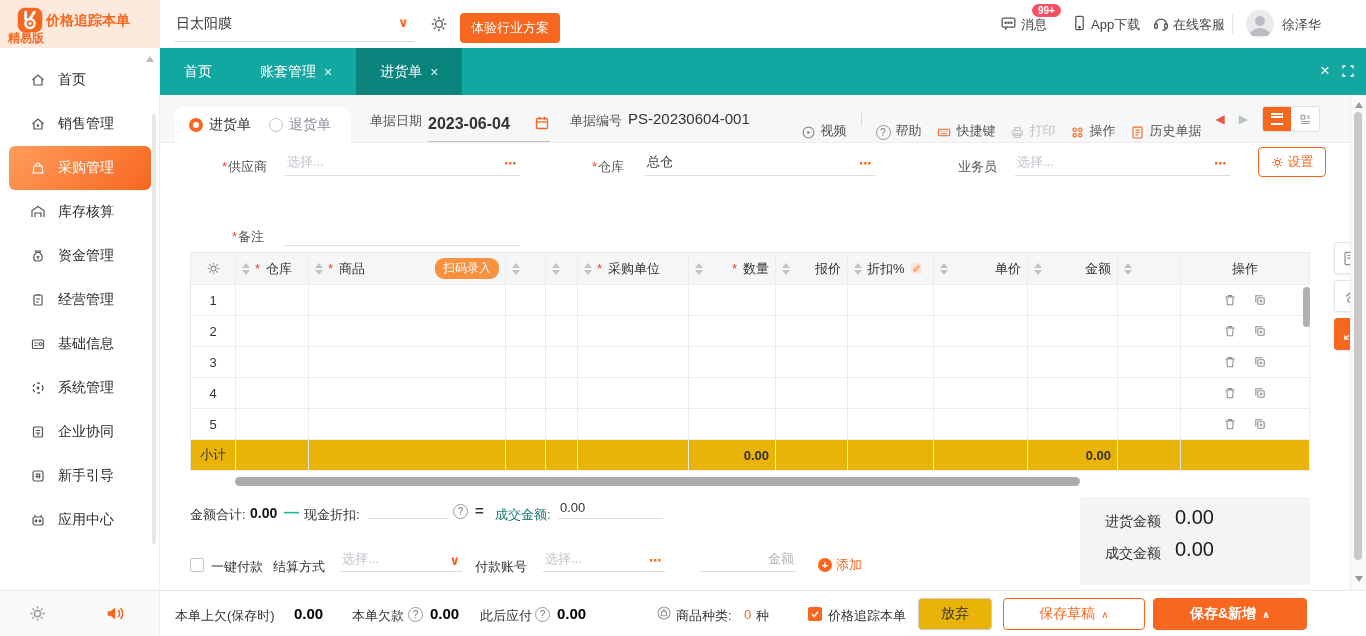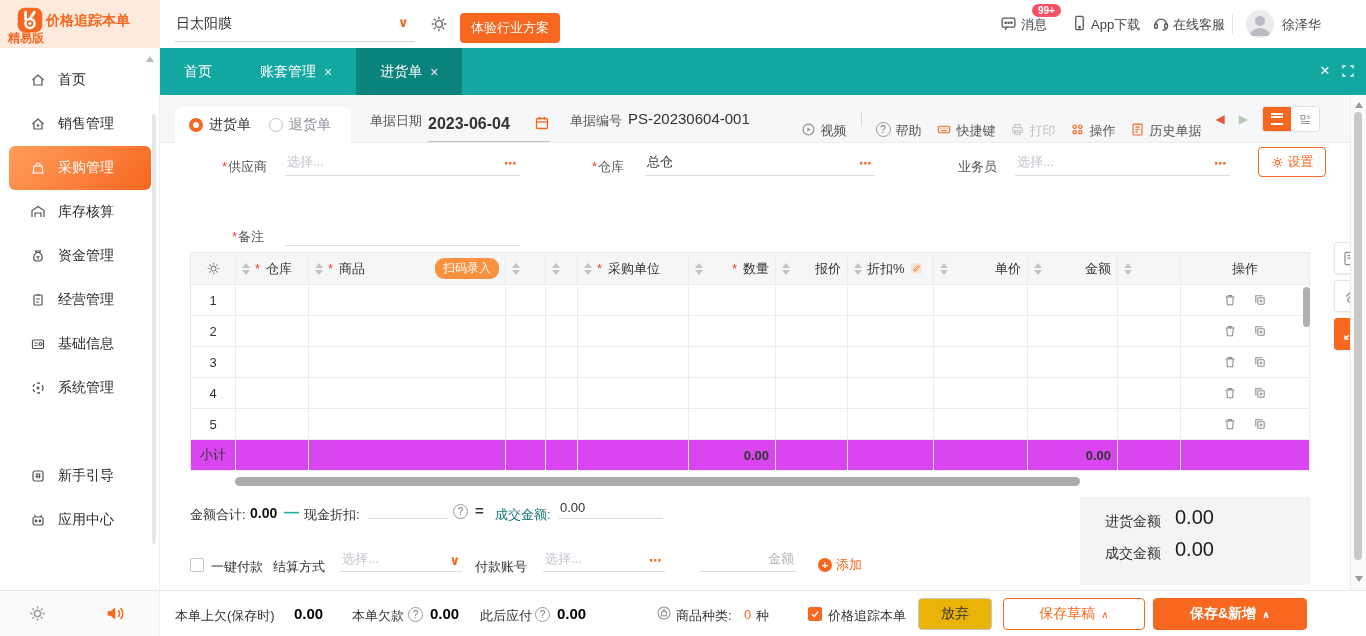--- a/index.html
+++ b/index.html
@@ -50,21 +50,21 @@
   .rdot.on{border:4px solid #f7671f;background:#fff;}
   .rdot.off{border:1px solid #c0c4cc;background:#fff;}
   .radio.off-lbl{color:#8a8f99;}
   .lbl{font-size:13px;color:#555;}
   .star{color:#f04134;margin-right:1px;}
   .date-field{left:220px;top:20px;width:122px;height:26px;border-bottom:1px solid #c4c4c4;
               display:flex;align-items:flex-start;justify-content:space-between;cursor:text;}
   .date-val{font-size:16px;font-weight:bold;color:#333;}
   .doc-no{font-size:15px;color:#333;}
   .doc-toolbar{right:46px;top:0;height:48px;display:flex;align-items:center;gap:14px;}
-  .tbi{display:flex;align-items:flex-start;gap:5px;font-size:13px;color:#555;cursor:pointer;margin-top:24px;}
+  .tbi{display:flex;align-items:flex-end;gap:5px;font-size:13px;color:#555;cursor:pointer;margin-top:24px;}
   .tbi.disabled{color:#c0c0c0;cursor:default;}
   .tb-divider{width:1px;height:14px;background:#d8d8d8;}
   .qmark{display:inline-flex;width:15px;height:15px;border:1px solid #9a9a9a;border-radius:50%;
          align-items:center;justify-content:center;font-size:10px;color:#777;box-sizing:border-box;}
   .arrow-prev{color:#e4573d;font-size:12px;cursor:pointer;}
   .arrow-next{color:#b5c7b5;font-size:12px;cursor:pointer;}
   .view-toggle{display:flex;border:1px solid #e0e0e0;border-radius:3px;overflow:hidden;}
   .vt{width:28px;height:24px;display:flex;align-items:center;justify-content:center;cursor:pointer;background:#fff;}
   .vt.on{background:#f7671f;}
   .vt .bars{width:12px;height:8px;border-top:2px solid #fff;border-bottom:2px solid #fff;}
@@ -85,21 +85,21 @@
        padding:0 6px;font-size:13px;color:#333;height:31px;box-sizing:border-box;overflow:hidden;white-space:nowrap;}
   .grid thead th{background:#f5f6f7;height:32px;font-weight:normal;text-align:left;}
   .hcell{display:flex;align-items:center;gap:5px;}
   .hcell .sp{flex:1;}
   .sort{display:inline-flex;flex-direction:column;gap:2px;cursor:pointer;}
   .sort i{display:block;width:0;height:0;border-left:4px solid transparent;border-right:4px solid transparent;}
   .sort .u{border-bottom:5px solid #c3c3c3;}
   .sort .d{border-top:5px solid #c3c3c3;}
   .scan-btn{background:#f9913f;color:#fff;border-radius:9px;font-size:12px;padding:2px 8px;cursor:pointer;}
   .rownum{text-align:center;color:#555;}
-  .sub td{background:#d946ef;}
+  .sub td{background:#eab308;}
   .sub .v{font-weight:bold;text-align:right;}
   .opcell{display:flex;align-items:center;justify-content:center;gap:16px;color:#8c8c8c;}
   .opcell svg{cursor:pointer;}
   .grid-vthumb{left:1143px;top:192px;width:7px;height:40px;background:#b0b0b0;border-radius:4px;}
   .hthumb{left:75px;top:382px;width:845px;height:9px;background:#ababab;border-radius:5px;cursor:grab;}
   
   .bold-val{font-weight:bold;font-size:14px;color:#111;}
   .minus{color:#10b3a3;font-weight:bold;font-size:15px;}
   .equals{color:#333;font-weight:bold;font-size:15px;}
   .ufield{border-bottom:1px solid #dcdcdc;height:22px;box-sizing:border-box;display:flex;
@@ -242,20 +242,27 @@
         <circle cx="10.5" cy="8" r="1.5"></circle>
       </svg>
     <span>基础信息</span>
   </div>
   <div class="side-item" style="top:318px">
     <svg class="ic" width="16" height="16" viewBox="0 0 16 16" fill="none" stroke="currentColor" stroke-width="1.3">
         <circle cx="8" cy="8" r="5" stroke-dasharray="3 2.5"></circle>
         <circle cx="8" cy="8" r=".8" fill="currentColor"></circle>
       </svg>
     <span>系统管理</span>
+  </div>
+  <div class="side-item" style="top:362px">
+    <svg class="ic" width="16" height="16" viewBox="0 0 16 16" fill="none" stroke="currentColor" stroke-width="1.2">
+        <rect x="3.5" y="3" width="9" height="10" rx="1"></rect>
+        <path d="M5.8 6.5h4.4M5.8 9h4.4M8 9v2.5"></path>
+      </svg>
+    <span>企业协同</span>
   </div>
   <div class="side-item" style="top:450px">
     <svg class="ic" width="16" height="16" viewBox="0 0 16 16" fill="none" stroke="currentColor" stroke-width="1.2">
         <rect x="3" y="5" width="10" height="8" rx="2"></rect>
         <circle cx="6" cy="9" r=".8" fill="currentColor"></circle>
         <circle cx="10" cy="9" r=".8" fill="currentColor"></circle>
         <path d="M5.5 5 4.5 3M10.5 5l1-2"></path>
       </svg>
     <span>应用中心</span>
   </div>

